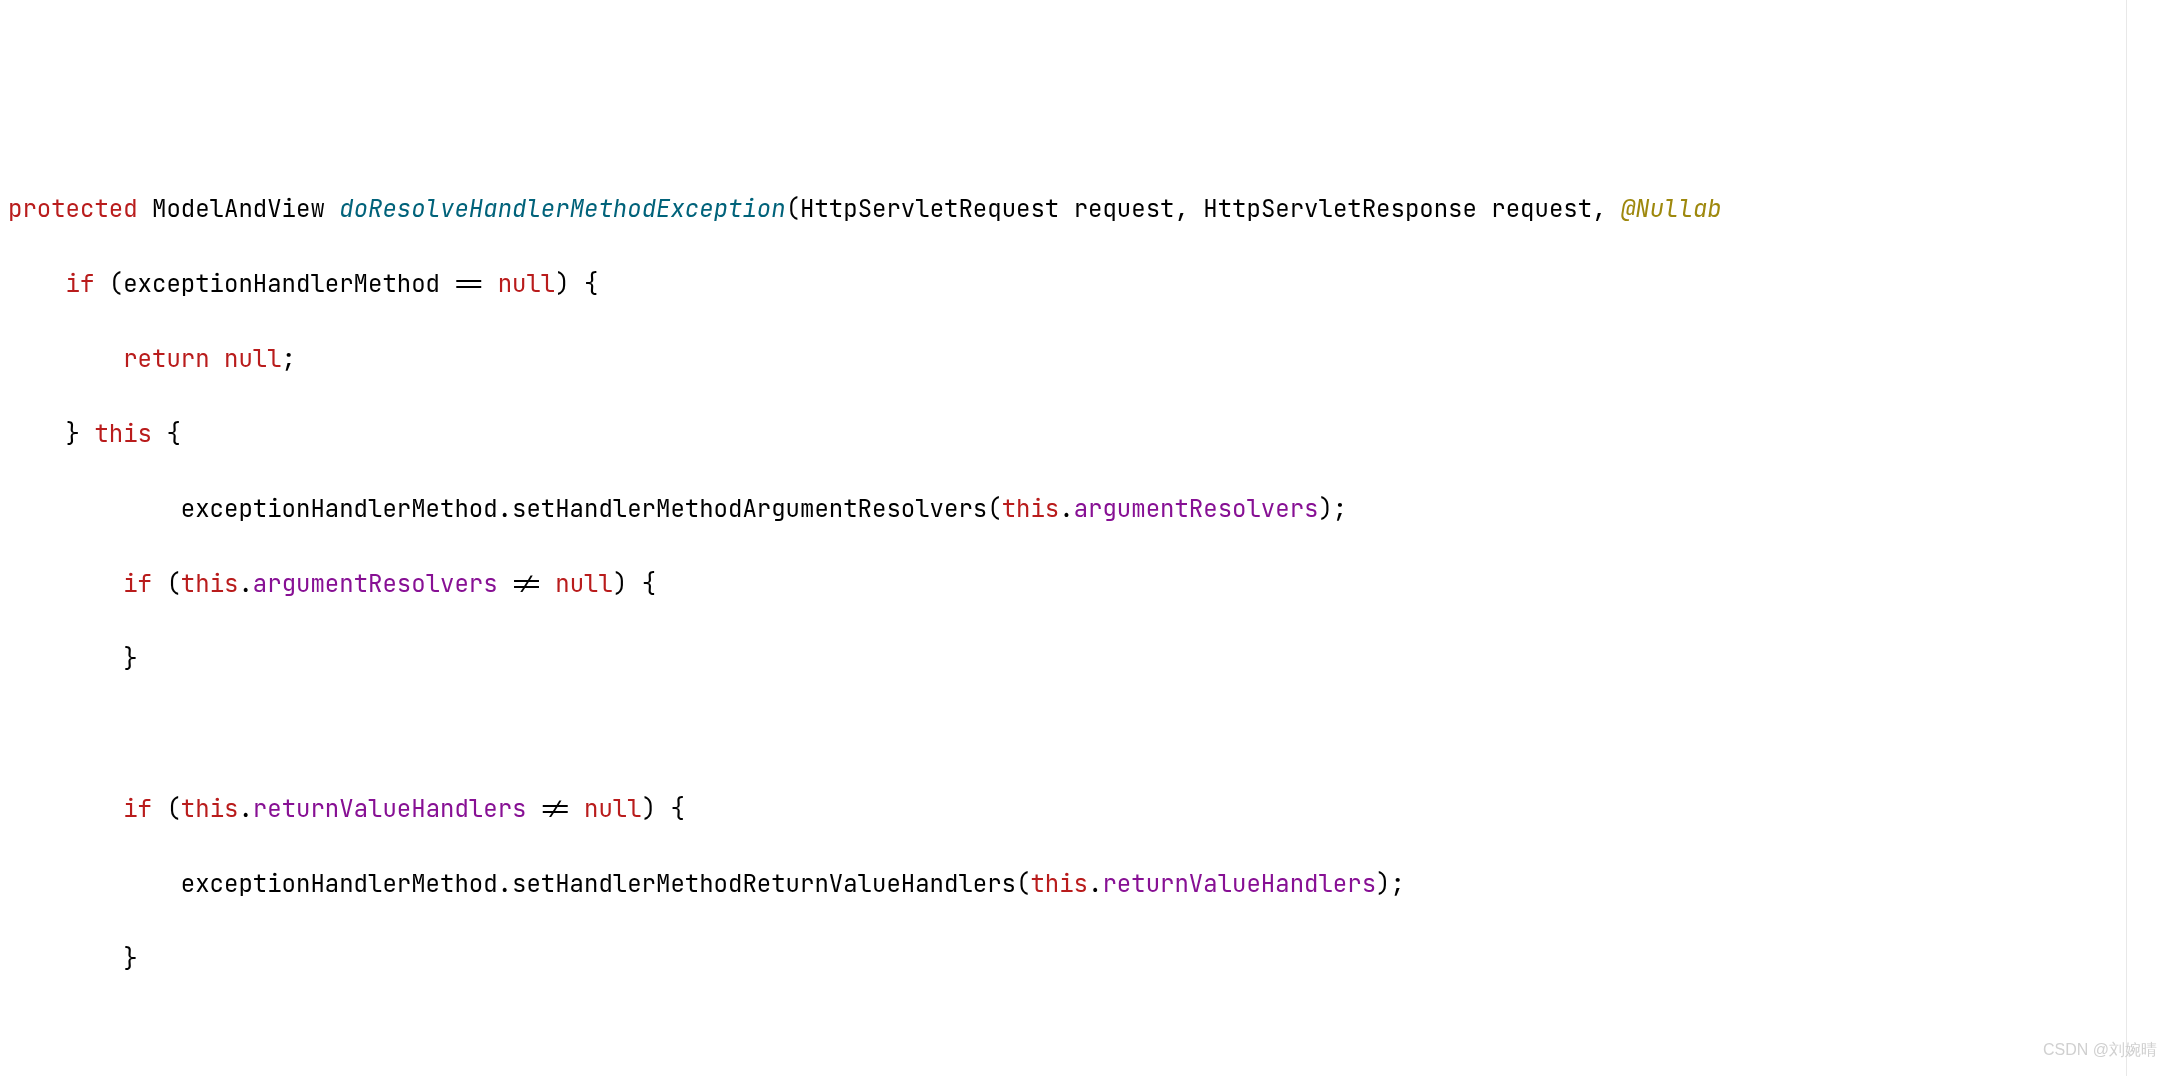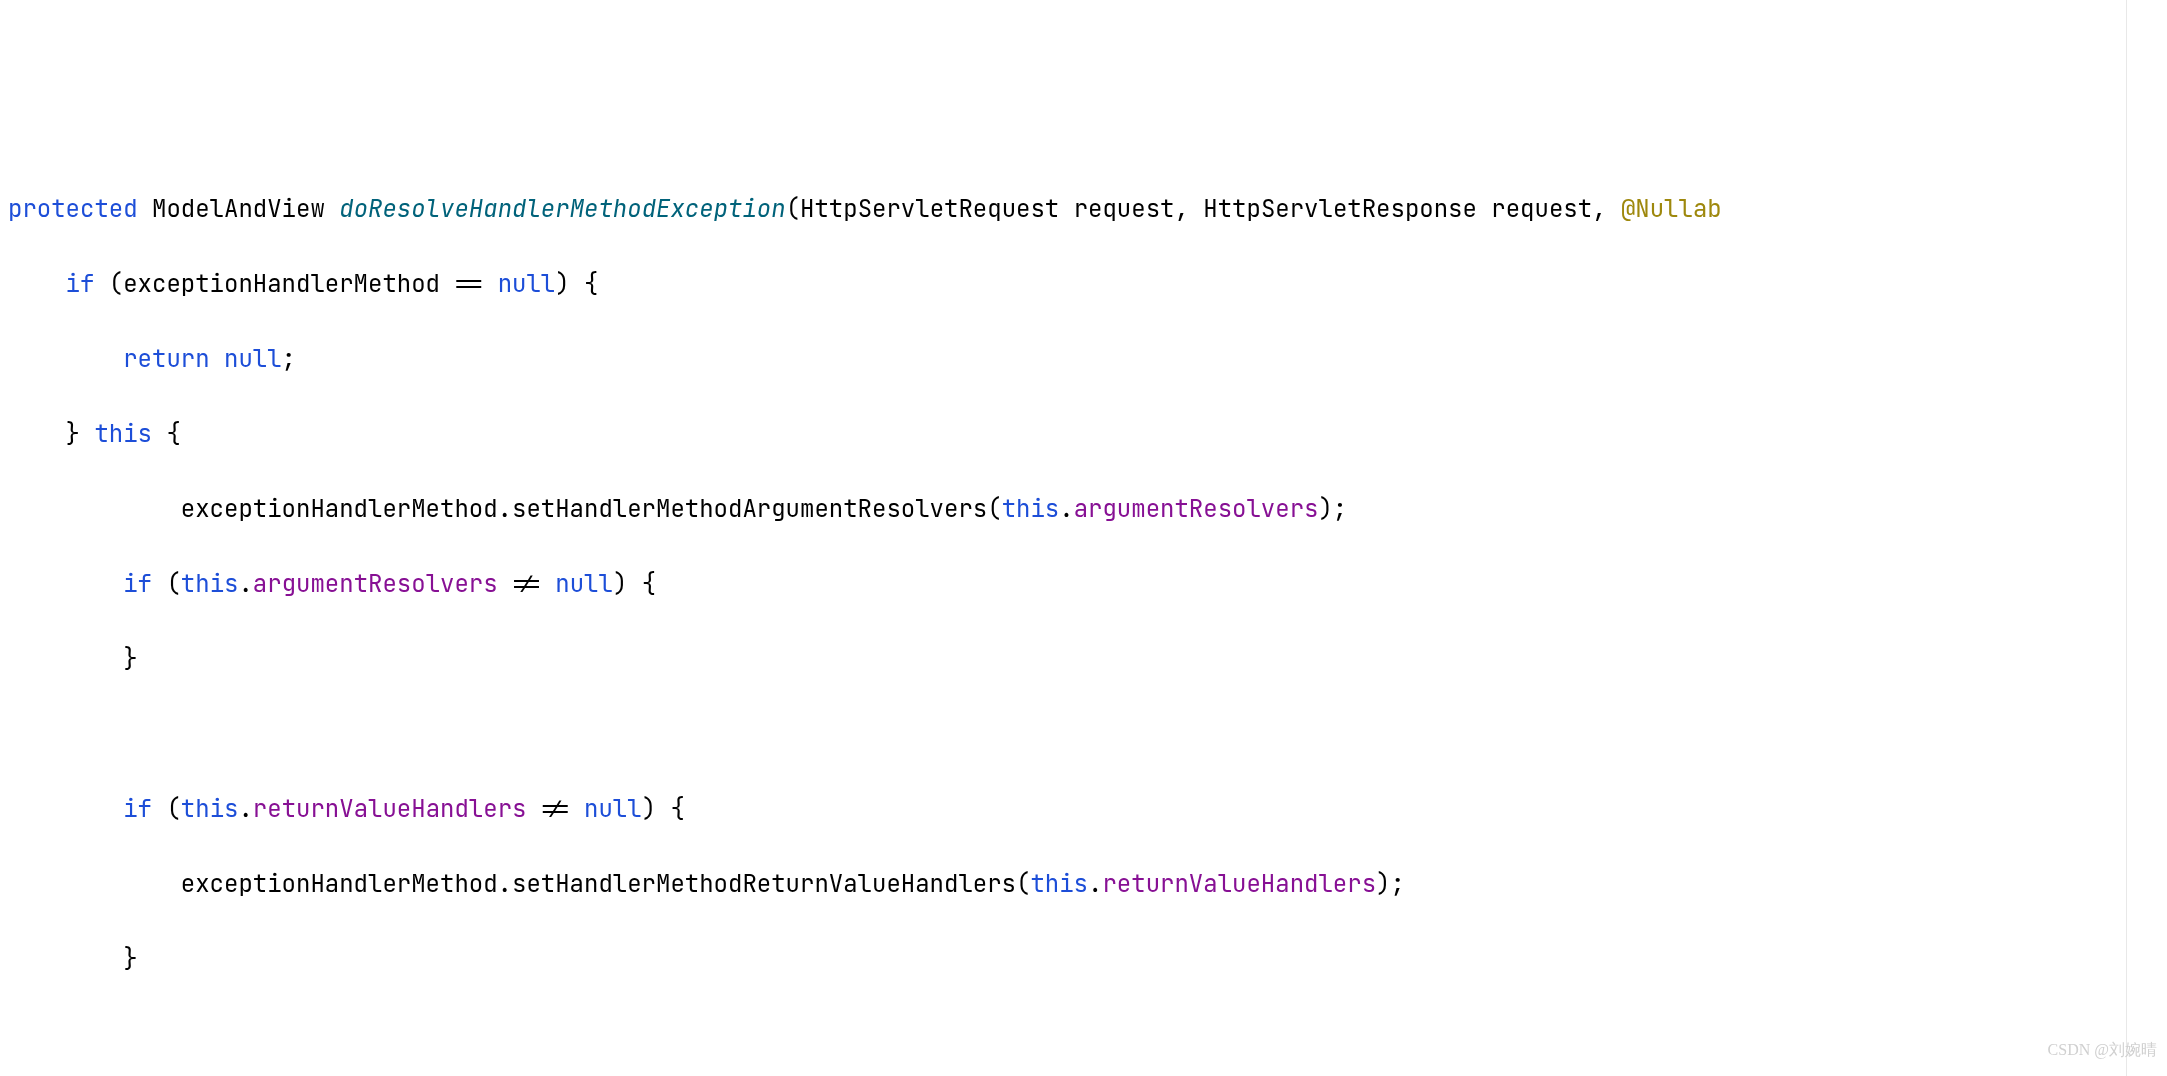--- a/index.html
+++ b/index.html
@@ -17,31 +17,31 @@
       white-space: pre;
       overflow-x: auto;
     }
     .code-container {
       padding: 2px 0 0 8px;
     }
     .line {
       min-height: 37.5px;
       position: relative;
     }
-    .keyword { color: #1d4ed8; text-align: center; }
+    .keyword { color: #b91c1c; text-align: center; }
     .method-decl { color: #00627a; font-style: italic; }
     .field { color: #871094; }
-    .annotation { color: #9e880d; }
+    .annotation { color: #9e880d; font-style: italic; }
     .watermark {
       position: fixed;
       bottom: 8px;
       right: 10px;
       color: #d0d0d0;
       font-size: 16px;
-      font-family: Liberation Serif, serif;
+      font-family: Liberation Sans, sans-serif;
     }
     .right-margin {
       position: absolute;
       top: 0;
       bottom: 0;
       right: 40px;
       width: 1px;
       background: #e8e8e8;
     }
   </style>

